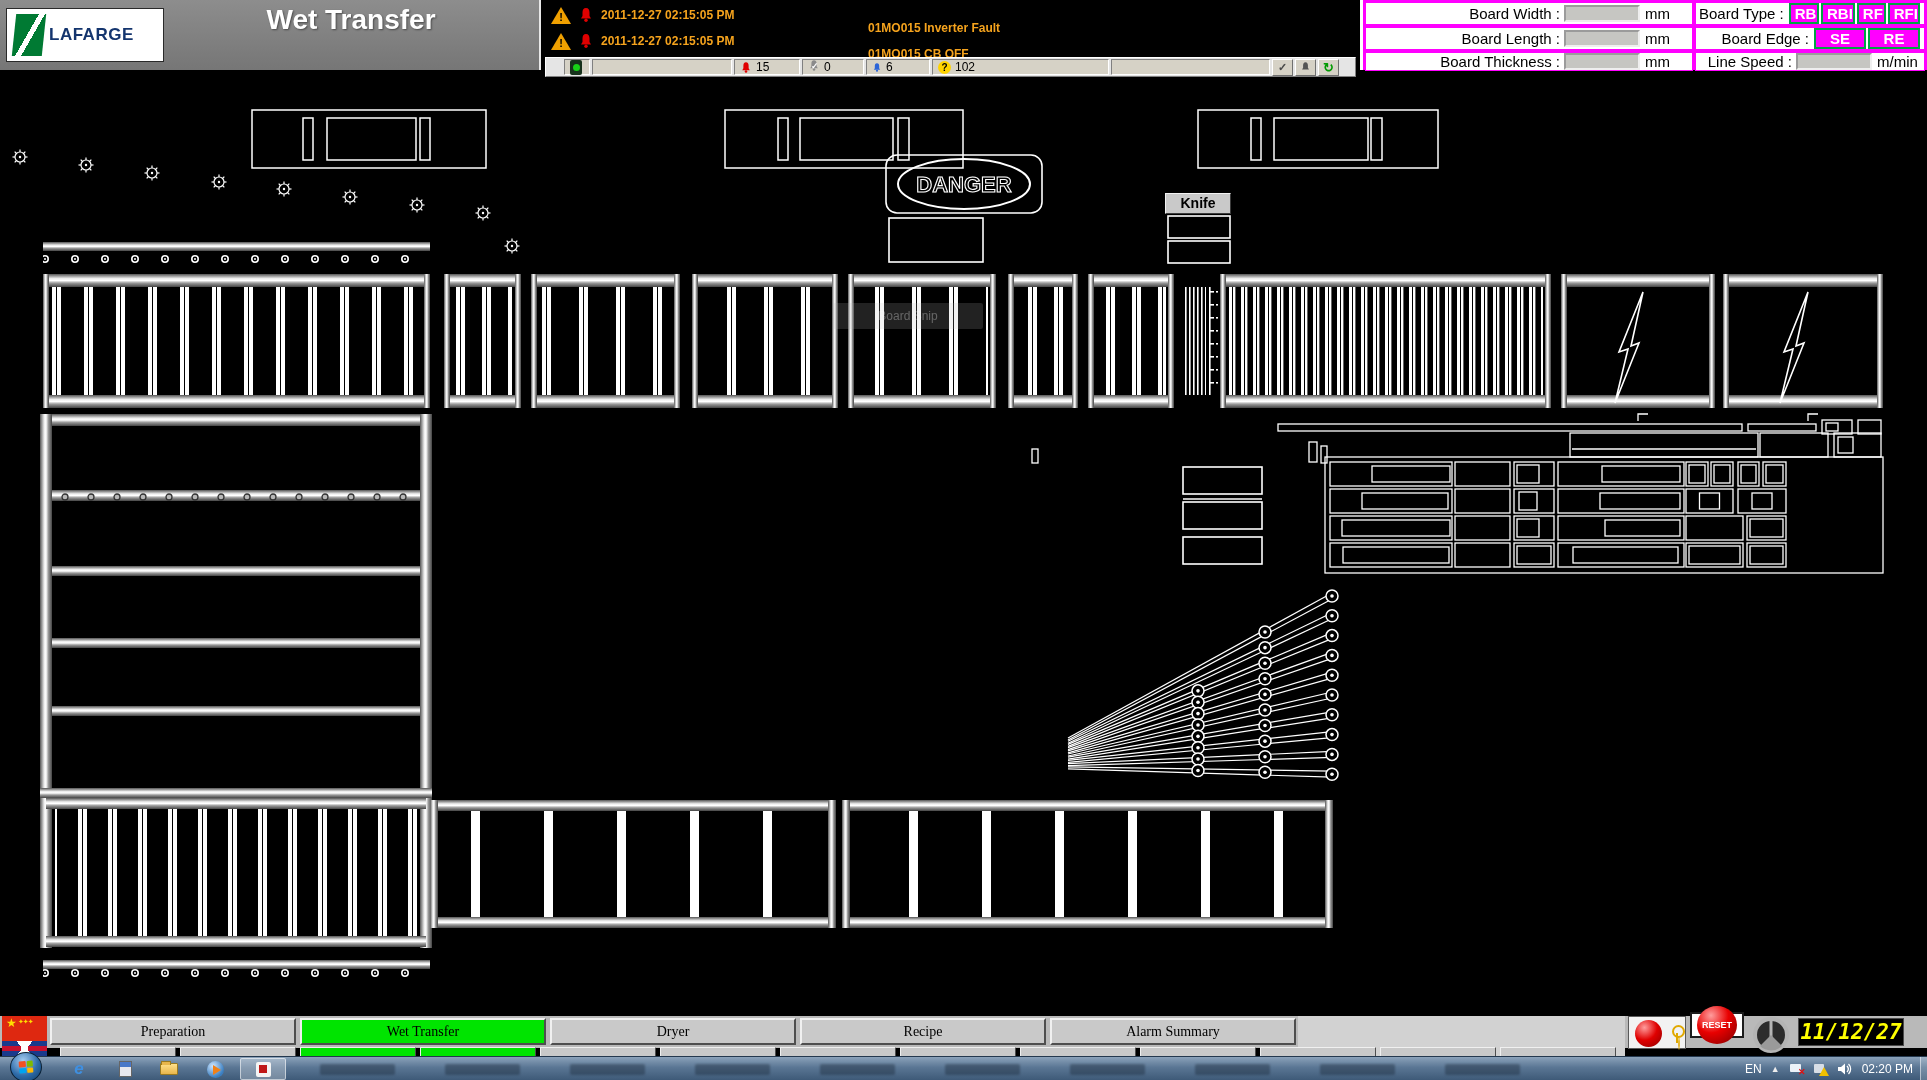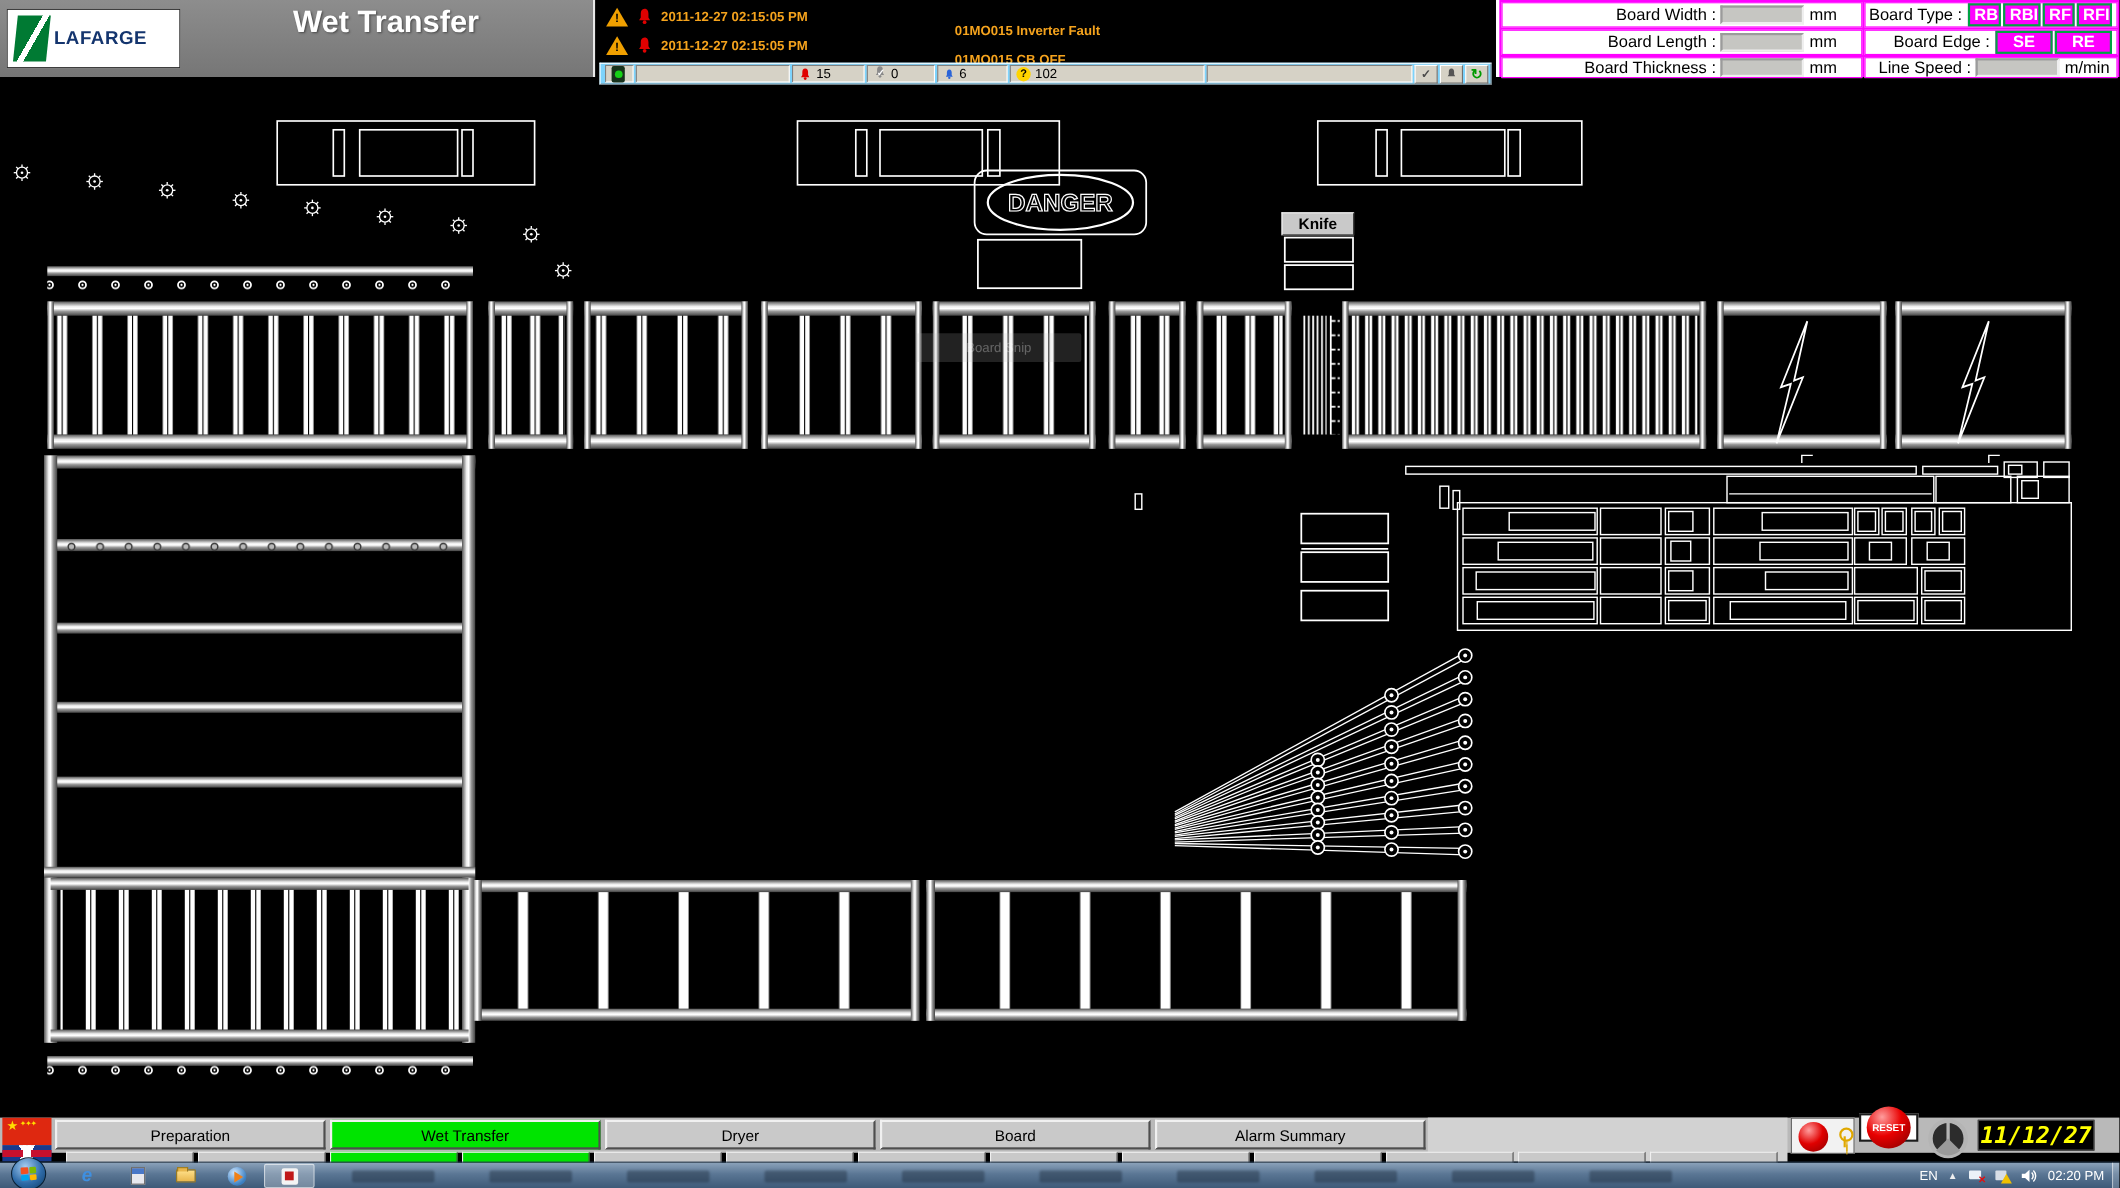--- a/index.html
+++ b/index.html
@@ -24,23 +24,23 @@
     color:#f5a31d; font-size:12px; font-weight:bold; white-space:nowrap; }
   .alarm-time { width:238px; }
   .alarm-msg { margin-left:22px;margin-top:26px; }
   .warn-icon { position:relative; width:20px; height:17px; flex:0 0 auto; }
   .warn-icon::before { content:""; position:absolute; left:0; top:0;
     border-left:10px solid transparent; border-right:10px solid transparent; border-bottom:17px solid #f0a000; }
   .warn-icon::after { content:"!"; position:absolute; left:0; right:0; top:4px; text-align:center;
     font-size:11px; font-weight:bold; color:#000; }
   .bell { width:16px; height:16px; flex:0 0 auto; }
 
-  .statusbar { position:absolute; left:545px; top:57px; width:811px; height:20px; background:#7dd3fc;
+  .statusbar { position:absolute; left:545px; top:57px; width:811px; height:20px; background:#e5e5e5;
     border:1px solid #fff; border-right-color:#808080; border-bottom-color:#808080;
-    display:flex; align-items:center; padding:0 2px; }
+    display:flex; align-items:center; padding:0 16px; }
   .sb-seg { height:16px; border:1px solid; border-color:#808080 #fff #fff #808080; margin-left:2px;
     display:flex; align-items:center; gap:4px; padding:0 5px; font-size:12px; color:#000; background:#d6d2c6; }
   .sb-btn { width:21px; height:17px; margin-left:2px; border:1px solid; border-color:#fff #707070 #707070 #fff;
     background:#d6d2c6; display:flex; align-items:center; justify-content:center; font-size:11px; }
   .tl-icon { width:12px; height:15px; background:#17321c; border-radius:2px; position:relative; }
   .tl-icon::after { content:""; position:absolute; left:2.5px; top:4px; width:7px; height:7px;
     border-radius:50%; background:#17d117; }
   .q-icon { width:13px; height:13px; border-radius:50%; background:#ffd400; position:relative; }
   .q-icon::after { content:"?"; position:absolute; left:0; right:0; top:0; text-align:center;
     font-size:10px; font-weight:bold; color:#000; line-height:13px; }
@@ -65,21 +65,21 @@
   
   .machine { position:absolute; left:0; top:0; width:1927px; height:1080px; pointer-events:none; }
   .knife-btn { position:absolute; left:1165px; top:193px; width:66px; height:21px; background:#c9c9c9;
     border:1px solid; border-color:#f2f2f2 #3c3c3c #3c3c3c #f2f2f2; color:#000; font-size:14px;
     font-weight:bold; text-align:center; line-height:19px; }
   .tooltip-overlay { position:absolute; left:833px; top:303px; width:150px; height:26px;
     background:rgba(190,190,190,.18); color:rgba(255,255,255,.30); font-size:12px;
     display:flex; align-items:center; justify-content:center; border-radius:2px; }
 
   
-  .navbar { position:absolute; left:0; top:1016px; width:1927px; height:32px; background:#b9b9b9; }
+  .navbar { position:absolute; left:0; top:1016px; width:1927px; height:32px; background:#b9b9b9;font-family:Liberation Serif, serif; }
   .flag { position:absolute; left:2px; top:0; width:45px; height:40px; overflow:hidden; }
   .flag-cn { height:25px; background:#de2810; position:relative; }
   .flag-cn::before { content:"★"; color:#ffde00; font-size:12px; position:absolute; left:4px; top:0px; }
   .flag-cn::after { content:"✦✦✦"; color:#ffde00; font-size:7px; position:absolute; left:16px; top:2px; letter-spacing:-1px; }
   .flag-uk { height:15px; background:#1a3a8c; position:relative;
     background-image:linear-gradient(90deg,transparent 42%,#fff 42% 58%,transparent 58%),
       linear-gradient(0deg,transparent 30%,#c8102e 30% 70%,transparent 70%),
       linear-gradient(60deg,transparent 44%,#fff 44% 56%,transparent 56%),
       linear-gradient(-60deg,transparent 44%,#fff 44% 56%,transparent 56%); }
   .tab { position:absolute; top:2px; height:27px; background:#c9c9c9;
@@ -697,21 +697,21 @@
   </div>
 
   <div class="navbar" id="navbar">
     <div class="flag">
       <div class="flag-cn"></div>
       <div class="flag-uk"></div>
     </div>
     <div class="tab" style="left:50px;width:246px">Preparation</div>
     <div class="tab active" style="left:300px;width:246px">Wet Transfer</div>
     <div class="tab" style="left:550px;width:246px">Dryer</div>
-    <div class="tab" style="left:800px;width:246px">Board</div>
+    <div class="tab" style="left:800px;width:246px">Recipe</div>
     <div class="tab" style="left:1050px;width:246px">Alarm Summary</div>
     <div class="nav-right-panel"></div>
   <div class="subtab" style="left: 60px; width: 116px;"></div>
       <div class="subtab" style="left: 180px; width: 116px;"></div>
       <div class="subtab green" style="left: 300px; width: 116px;"></div>
       <div class="subtab green" style="left: 420px; width: 116px;"></div>
       <div class="subtab" style="left: 540px; width: 116px;"></div>
       <div class="subtab" style="left: 660px; width: 116px;"></div>
       <div class="subtab" style="left: 780px; width: 116px;"></div>
       <div class="subtab" style="left: 900px; width: 116px;"></div>

